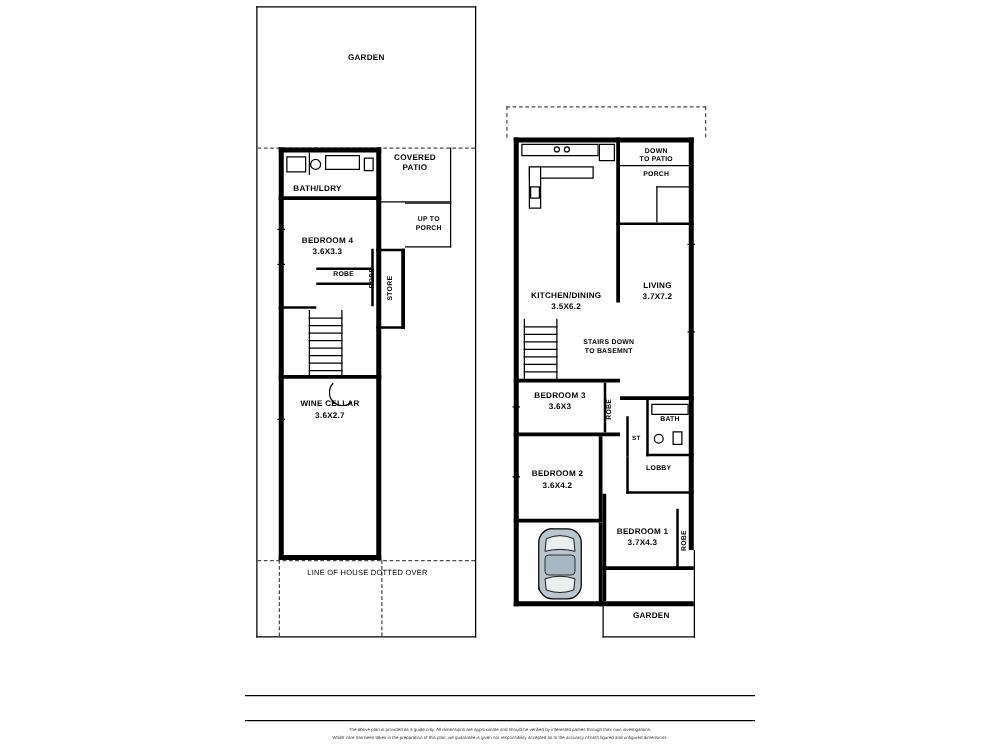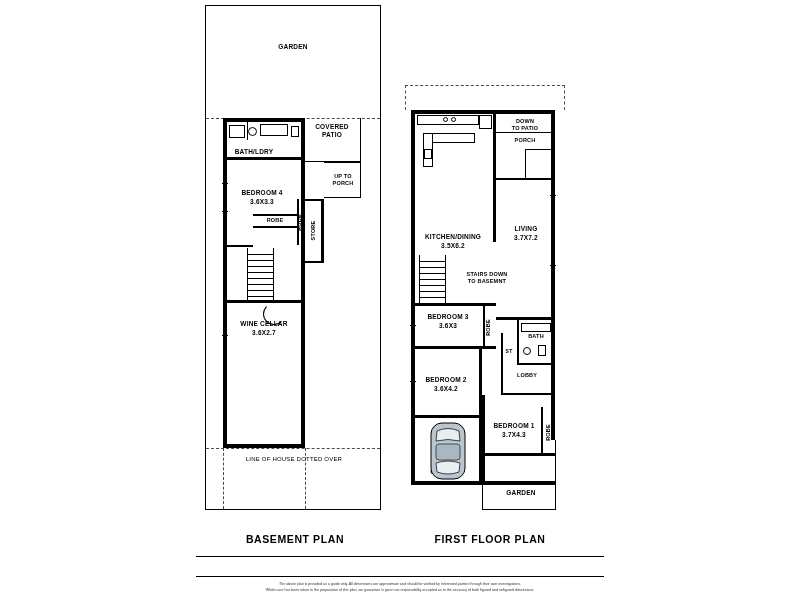--- a/index.html
+++ b/index.html
@@ -200,21 +200,20 @@
     <div class="lbl" style="left:20px; top:315px; width:78px;">WINE CELLAR</div>
     <div class="lbl" style="left:20px; top:324px; width:78px;">3.6X2.7</div>
 
     <div class="thinline" style="left:17px; top:330px; width:6px; height:1px;"></div>
 
     <div class="dashed-h" style="left:1px; top:443px; width:174px;"></div>
     <div class="dashed-v" style="left:18px; top:443px; height:61px;"></div>
     <div class="dashed-v" style="left:100px; top:443px; height:61px;"></div>
     <div class="lbl norm" style="left:14px; top:450px; width:150px; font-size:6px;">LINE OF HOUSE DOTTED OVER</div>
 
-    <div class="plantitle" style="left:-5px; top:528px; width:190px;">BASEMENT PLAN</div>
   </div>
 
   <div class="plan" style="left:405px; top:85px; width:180px; height:445px;">
 
     <div class="dashed-h" style="left:0px; top:0px; width:160px;"></div>
     <div class="dashed-v" style="left:0px; top:0px; height:25px;"></div>
     <div class="dashed-v" style="left:159px; top:0px; height:25px;"></div>
 
     <div class="wall" style="left:6px; top:25px; width:4px; height:375px;"></div>
     <div class="wall" style="left:146px; top:25px; width:4px; height:330px;"></div>
@@ -308,21 +307,20 @@
         <path d="M9 42 Q21 38 33 42 L32 51 Q21 55 10 51 Z" fill="#e9eef1" stroke="#000" stroke-width="0.7"></path>
         <rect x="9" y="23" width="24" height="16" rx="3" fill="#a8b7c2" stroke="#000" stroke-width="0.6"></rect>
       </svg>
     </div>
 
     <div class="lbl" style="left:86px; top:404px; width:60px;">GARDEN</div>
     <div class="thinline" style="left:150px; top:355px; width:1px; height:70px;"></div>
     <div class="thinline" style="left:77px; top:424px; width:74px; height:1px;"></div>
     <div class="thinline" style="left:77px; top:400px; width:1px; height:25px;"></div>
 
-    <div class="plantitle" style="left:-10px; top:448px; width:190px;">FIRST FLOOR PLAN</div>
   </div>
 
   <div class="hr" style="left:196px; top:556px; width:408px;"></div>
   <div class="hr" style="left:196px; top:576px; width:408px;"></div>
   <div class="disclaimer" style="top:582px;">The above plan is provided as a guide only. All dimensions are approximate and should be verified by interested parties through their own investigations.</div>
   <div class="disclaimer" style="top:588px;">Whilst care has been taken in the preparation of this plan, we guarantee is given nor responsibility accepted as to the accuracy of both figured and unfigured dimensions.</div>
 
 </div>
 
 </body></html>

